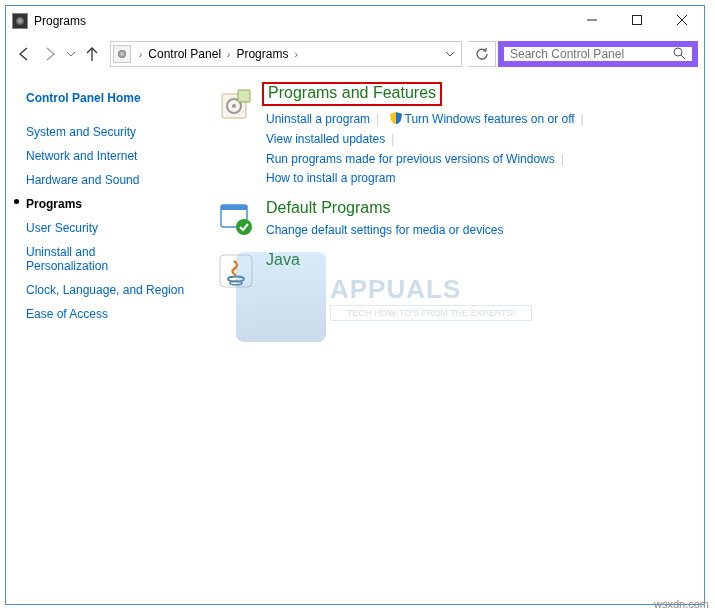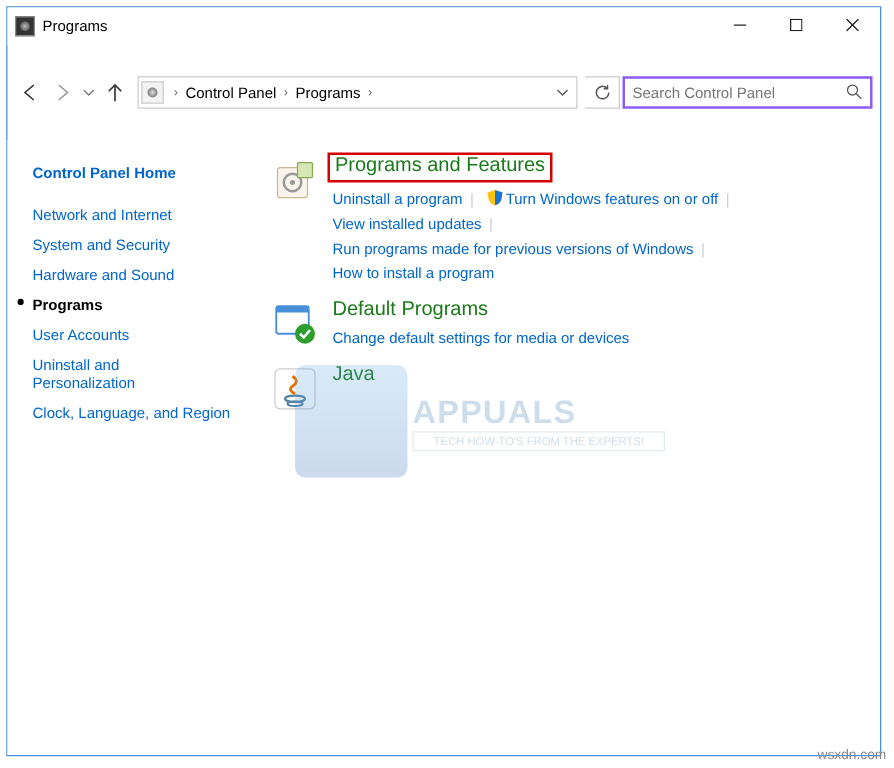--- a/index.html
+++ b/index.html
@@ -1,36 +1,36 @@
 <!DOCTYPE html>
 <html><head>
   <meta charset="utf-8">
   <style>
     * { box-sizing: border-box; margin: 0; padding: 0; }
     body { font-family: "Segoe UI", Tahoma, sans-serif; font-size: 12px; background: #fff; width: 715px; height: 614px; overflow: hidden; position: relative; }
-    .window { border: 1px solid #4a90d9; width: 700px; height: 600px; margin: 5px; display: flex; flex-direction: column; background: #fff; gap: 20px; }
+    .window { border: 1px solid #4a90d9; width: 700px; height: 600px; margin: 5px; display: flex; flex-direction: column; background: #fff; }
     .titlebar { height: 30px; display: flex; align-items: center; padding: 0 0 0 6px; background: #fff; position: relative; }
     .titlebar .app-icon { width: 16px; height: 16px; background: #333; border: 1px solid #888; margin-right: 6px; position: relative; }
     .titlebar .app-icon::after { content:""; position:absolute; inset:3px; border-radius:50%; background: radial-gradient(circle,#bbb,#333); }
     .titlebar .title { font-size: 12px; color: #000; }
     .winbtns { position: absolute; right: 0; top: 0; display: flex; }
     .winbtn { width: 45px; height: 28px; display: flex; align-items: center; justify-content: center; cursor: pointer; }
     .winbtn svg { stroke: #222; stroke-width: 1; fill: none; }
     .toolbar { height: 36px; display: flex; align-items: center; padding: 0 6px; border-bottom: 0; gap: 2px; }
     .navbtn { width: 24px; height: 24px; display: flex; align-items: center; justify-content: center; color: #999; cursor: default; }
     .navbtn.active { color: #333; cursor: pointer; }
     .navbtn svg { stroke: currentColor; fill: none; stroke-width: 1.3; }
     .chev { width: 14px; height: 24px; display:flex; align-items:center; justify-content:center; color:#999; }
     .addrbar { flex: 1; height: 26px; border: 1px solid #ccc; display: flex; align-items: center; margin: 0 4px 0 4px; padding-left: 2px; font-size: 12px; background: #fff; }
     .addr-icon { width: 18px; height: 18px; background: #f3f3f3; border: 1px solid #ccc; margin-right: 4px; display:flex; align-items:center; justify-content:center; }
     .addr-icon::after { content:""; width:8px; height:8px; border-radius:50%; background: radial-gradient(circle,#ddd,#555); }
     .crumb { padding: 0 2px; cursor: pointer; }
     .crumbsep { color: #666; padding: 0 4px; font-size: 10px; }
     .refresh { width: 28px; height: 26px; border: 1px solid #ccc; border-left: none; display:flex; align-items:center; justify-content:center; cursor:pointer; }
-    .searchbox { width: 200px; height: 26px; border: 2px solid #8b5cf6; display: flex; align-items: center; padding: 0 6px; margin-left: 0; color: #777; position: relative; }
+    .searchbox { width: 200px; height: 26px; border: 6px solid #8b5cf6; display: flex; align-items: center; padding: 0 6px; margin-left: 0; color: #777; position: relative; }
     .searchbox input { border: none; outline: none; flex:1; font-size:12px; color:#555; background: transparent; }
     .searchbox .sicon { position:absolute; right:6px; color:#555; }
     .body { flex: 1; display: flex; background: #fff; }
     .sidebar { width: 210px; padding: 14px 8px 8px 20px; }
     .side-link { color: #0066cc; font-size: 12px; padding: 5px 0; cursor: pointer; display:block; }
     .side-link.home { color: #0066cc; margin-bottom: 10px; font-weight: bold; }
     .side-link.current { color: #000; font-weight: bold; position: relative; }
     .side-link.current::before { content:""; position:absolute; left:-12px; top:7px; width:5px; height:5px; border-radius:50%; background:#000; }
     .content { flex: 1; padding: 12px 10px 10px 0; position: relative; }
     .section { display: flex; gap: 10px; margin-bottom: 10px; }
@@ -125,27 +125,28 @@
       <span class="sicon"><svg width="14" height="14">
             <circle cx="6" cy="6" r="4" fill="none" stroke="#555"></circle>
             <line x1="9" y1="9" x2="13" y2="13" stroke="#555"></line>
           </svg></span>
     </div>
   </div>
 
   <div class="body">
     <div class="sidebar">
       <span class="side-link home">Control Panel Home</span>
+      <span class="side-link">System and Security</span>
       <span class="side-link">Network and Internet</span>
-      <span class="side-link">System and Security</span>
       <span class="side-link">Hardware and Sound</span>
       <span class="side-link current">Programs</span>
-      <span class="side-link">User Accounts</span>
+      <span class="side-link">User Security</span>
       <span class="side-link" style="padding-right:40px;">Uninstall and Personalization</span>
       <span class="side-link">Clock, Language, and Region</span>
+      <span class="side-link">Ease of Access</span>
     </div>
 
     <div class="content">
 
       <div class="section">
         <div class="secicon">
           <svg viewBox="0 0 36 36">
               <rect x="4" y="8" width="24" height="24" rx="2" fill="#f8f4ec" stroke="#c8b890"></rect>
               <circle cx="16" cy="20" r="7" fill="none" stroke="#999" stroke-width="2"></circle>
               <circle cx="16" cy="20" r="2" fill="#999"></circle>

